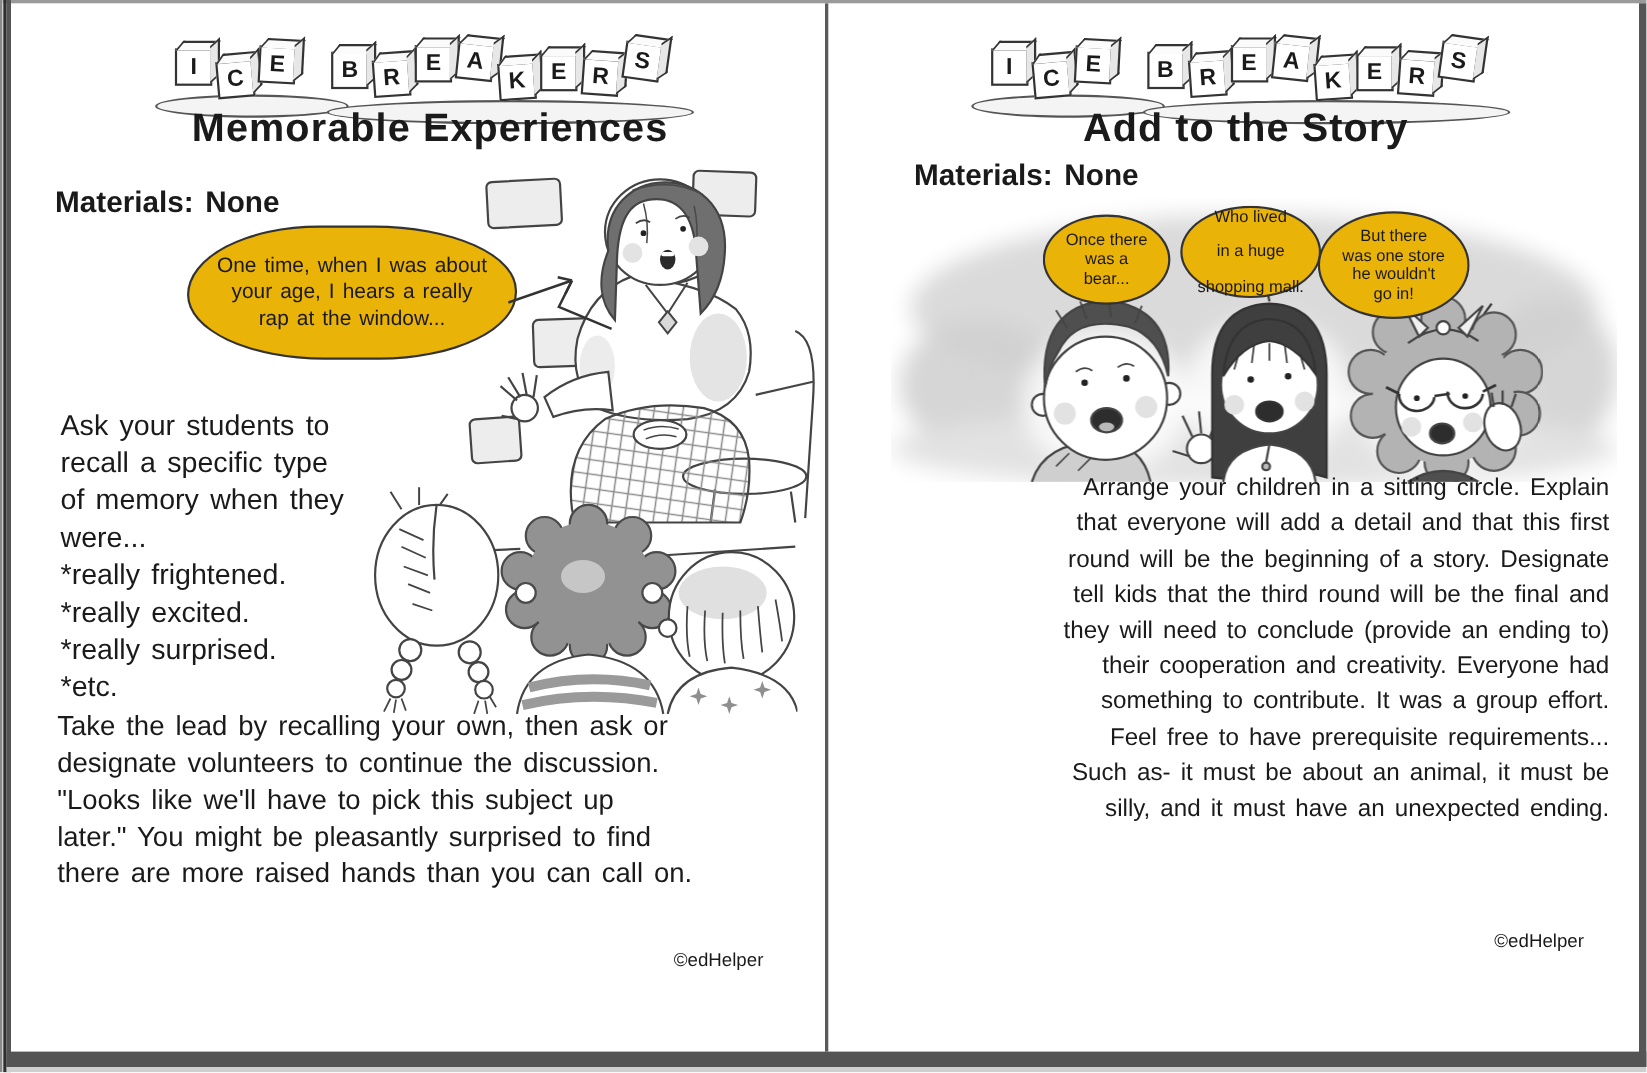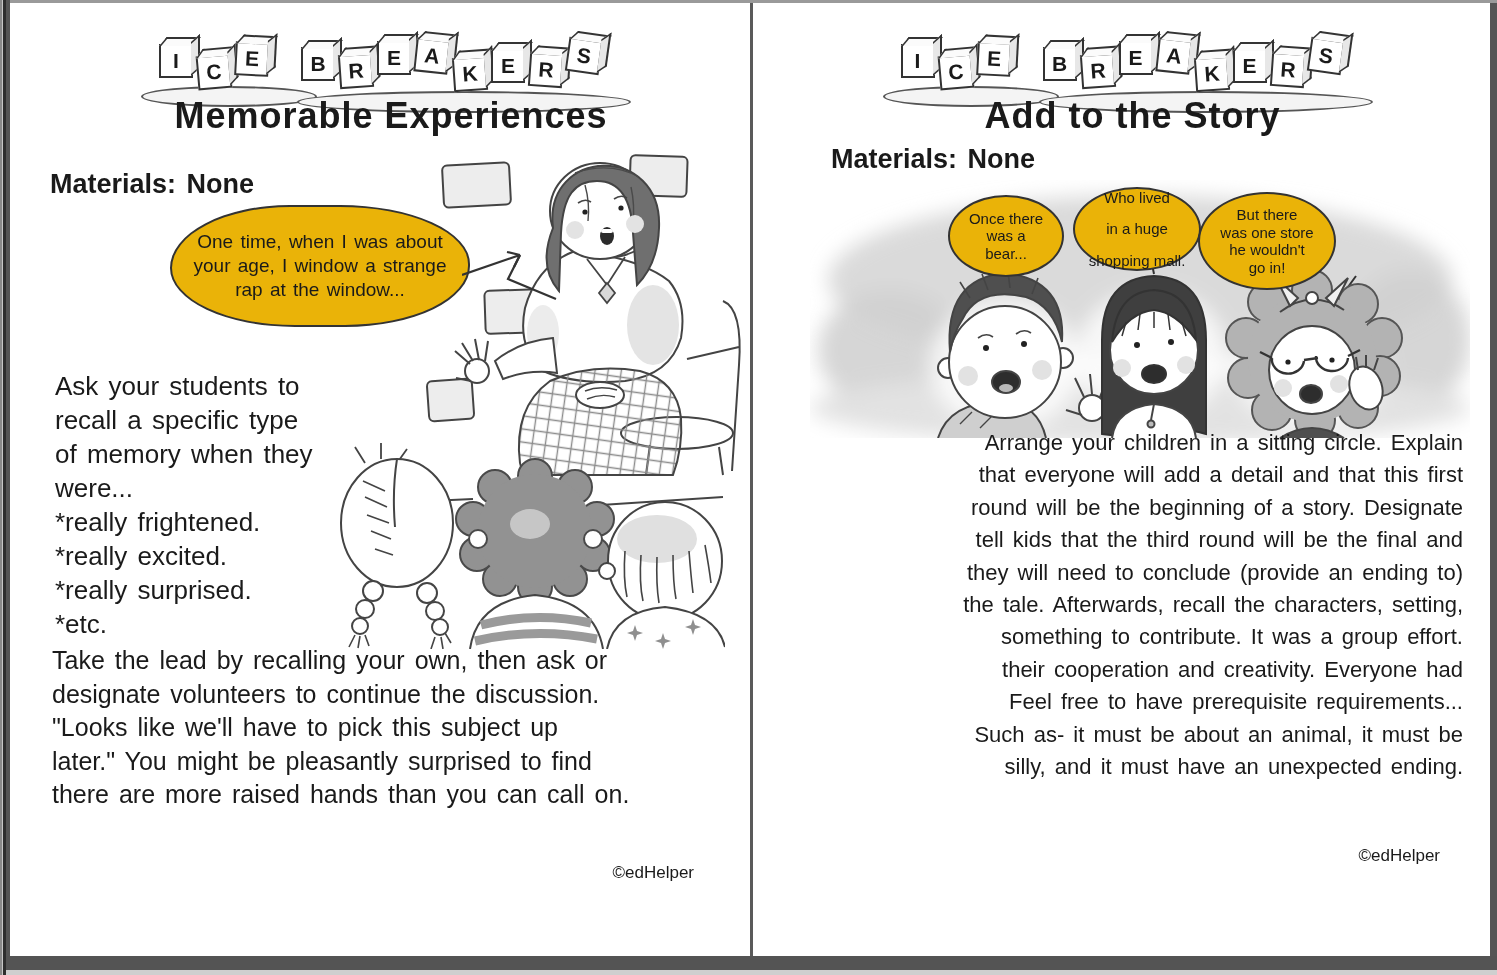--- a/index.html
+++ b/index.html
@@ -169,21 +169,21 @@
       </g>
     </svg>
 
     <svg class="illus i-bubbletail" width="100" height="72" viewBox="0 0 100 72">
       <path d="M0,36 L58,16 M58,16 L46,40 L94,60" stroke="#333" stroke-width="2.2" fill="none"></path>
       <path d="M58,16 L45,13 M58,16 L52,28" stroke="#333" stroke-width="2.2" fill="none"></path>
     </svg>
 
     <div class="bubble big-bubble">
         <div>One time, when I was about</div>
-        <div>your age, I window a strange</div>
+        <div>your age, I hears a really</div>
         <div>rap at the window...</div>
       </div>
 
     <svg class="illus i-kidsback" width="440" height="210" viewBox="0 0 440 210">
       <path d="M80,24 L70,8 M96,20 L96,4 M112,24 L122,10" stroke="#444" stroke-width="1.8"></path>
       <path d="M58,66 L188,60 M316,66 L438,58" stroke="#444" stroke-width="2" fill="none"></path>
 
       <g stroke="#444" stroke-width="2">
         <ellipse cx="112" cy="84" rx="56" ry="64" fill="#fff"></ellipse>
         <path d="M112,20 Q107,52 110,88" fill="none"></path>
@@ -381,23 +381,22 @@
         <div>he wouldn't</div>
         <div>go in!</div>
       </div>
 
     <div class="para-right">
         <div>Arrange your children in a sitting circle. Explain</div>
         <div>that everyone will add a detail and that this first</div>
         <div>round will be the beginning of a story. Designate</div>
         <div>tell kids that the third round will be the final and</div>
         <div>they will need to conclude (provide an ending to)</div>
-        <div>the tale. Afterwards, recall the characters, setting,</div>
+        <div>their cooperation and creativity. Everyone had</div>
         <div>something to contribute. It was a group effort.</div>
-        <div>their cooperation and creativity. Everyone had</div>
         <div>Feel free to have prerequisite requirements...</div>
         <div>Such as- it must be about an animal, it must be</div>
         <div>silly, and it must have an unexpected ending.</div>
       </div>
 
     <div class="credit credit-right">©edHelper</div>
   </div>
 
   <div class="abs divider"></div>
   <div class="abs edge-top"></div>

